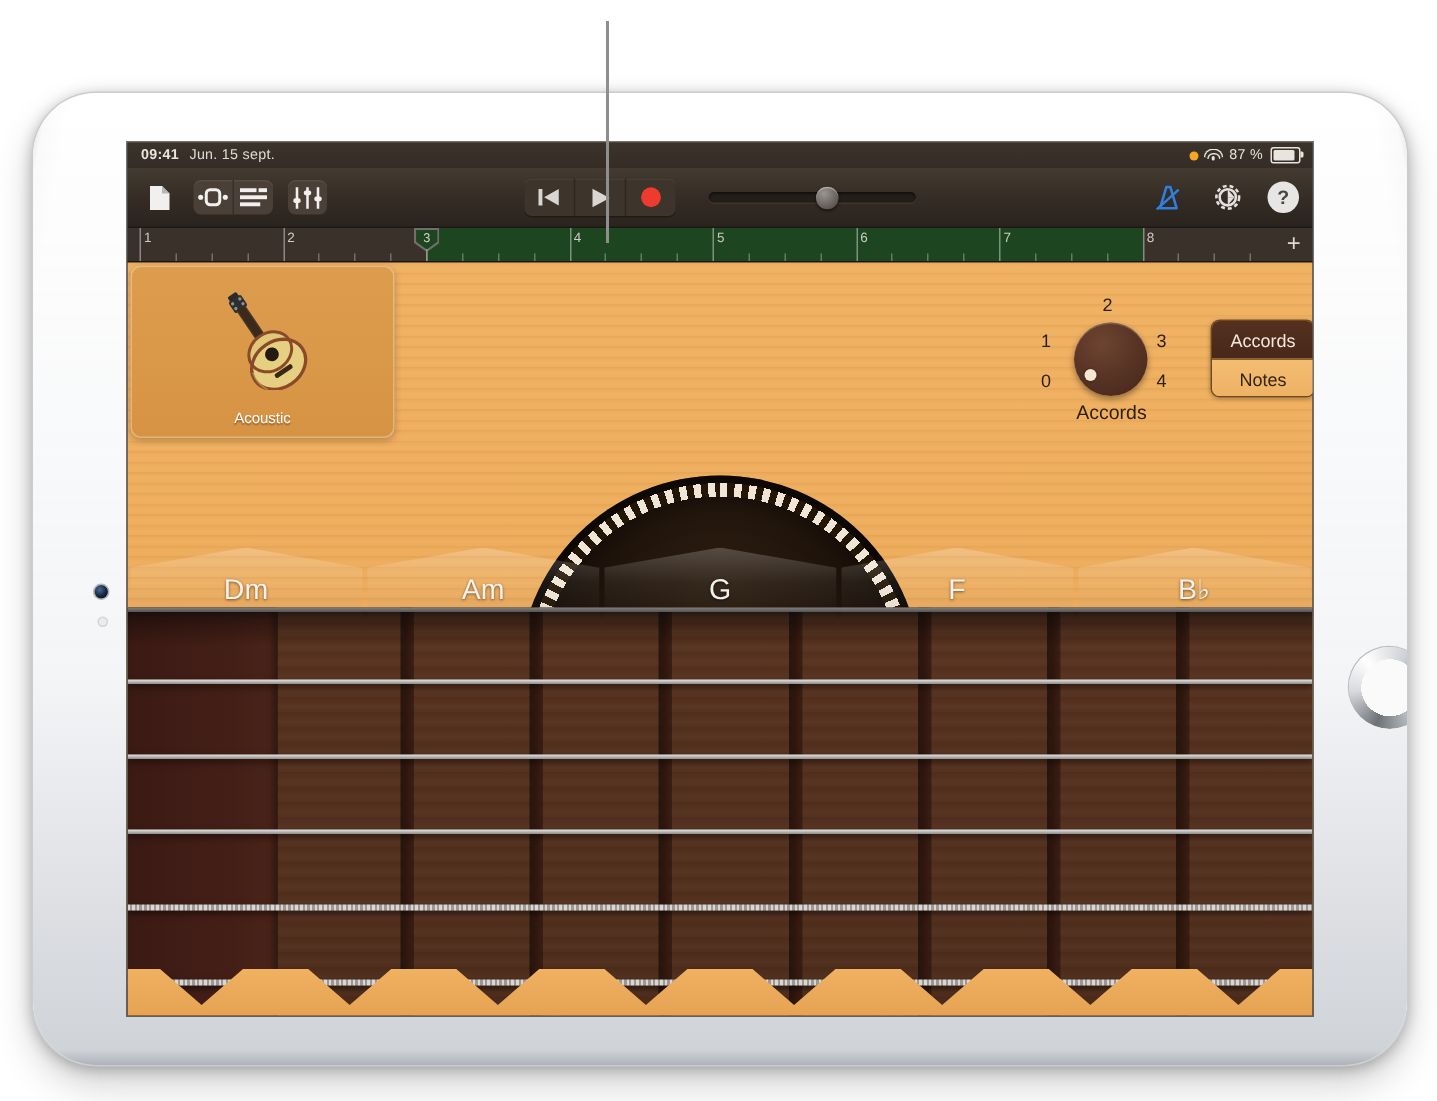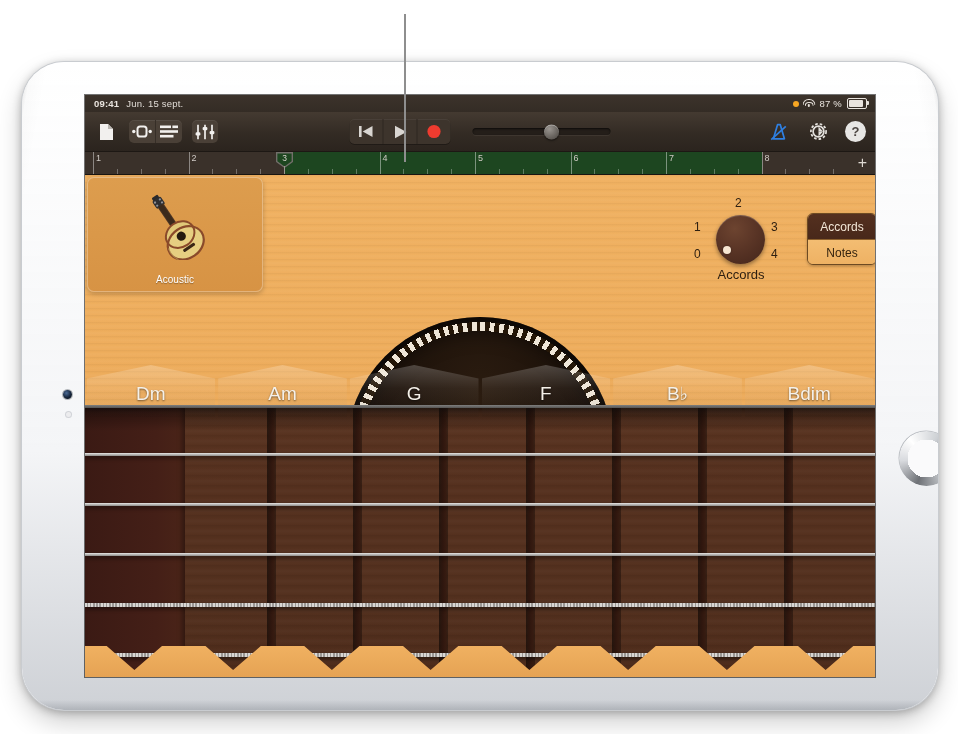--- a/index.html
+++ b/index.html
@@ -469,22 +469,18 @@
               <div class="lbl">G</div>
             </div>
             <div class="chordpad">
               <div class="shape"></div>
               <div class="lbl">F</div>
             </div>
             <div class="chordpad">
               <div class="shape"></div>
               <div class="lbl">B<span class="flat">♭</span></div>
             </div>
-            <div class="chordpad">
-              <div class="shape"></div>
-              <div class="lbl">Bdim</div>
-            </div>
           </div>
 
       </div>
     </div>
   </div>
 </div>
 
 </body></html>

